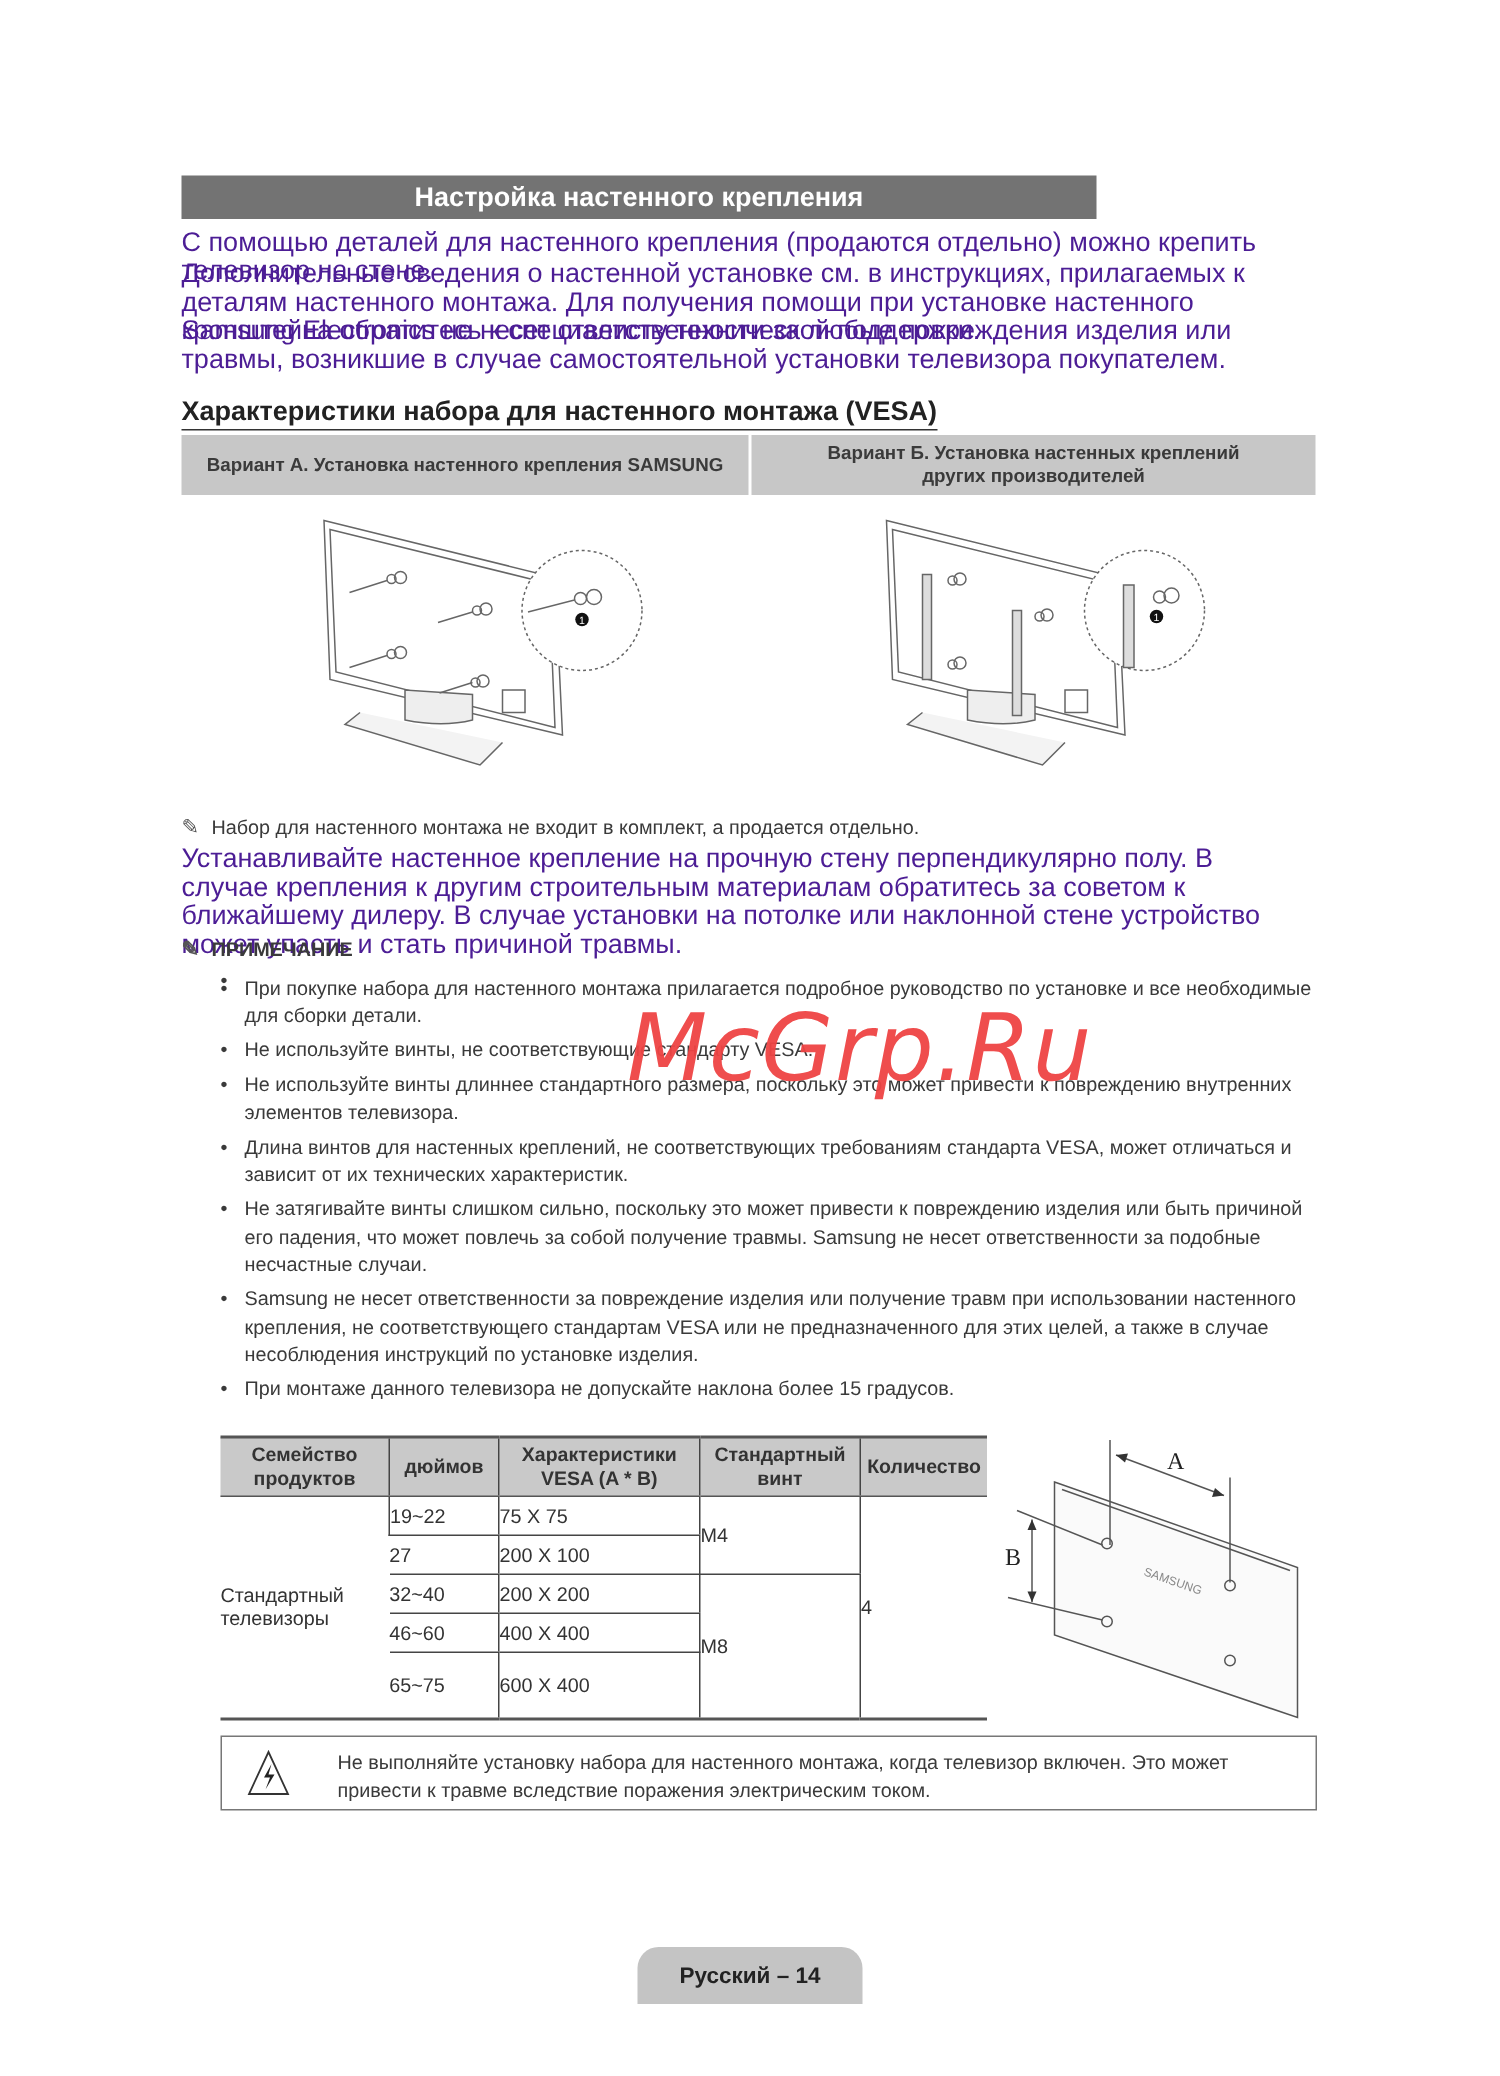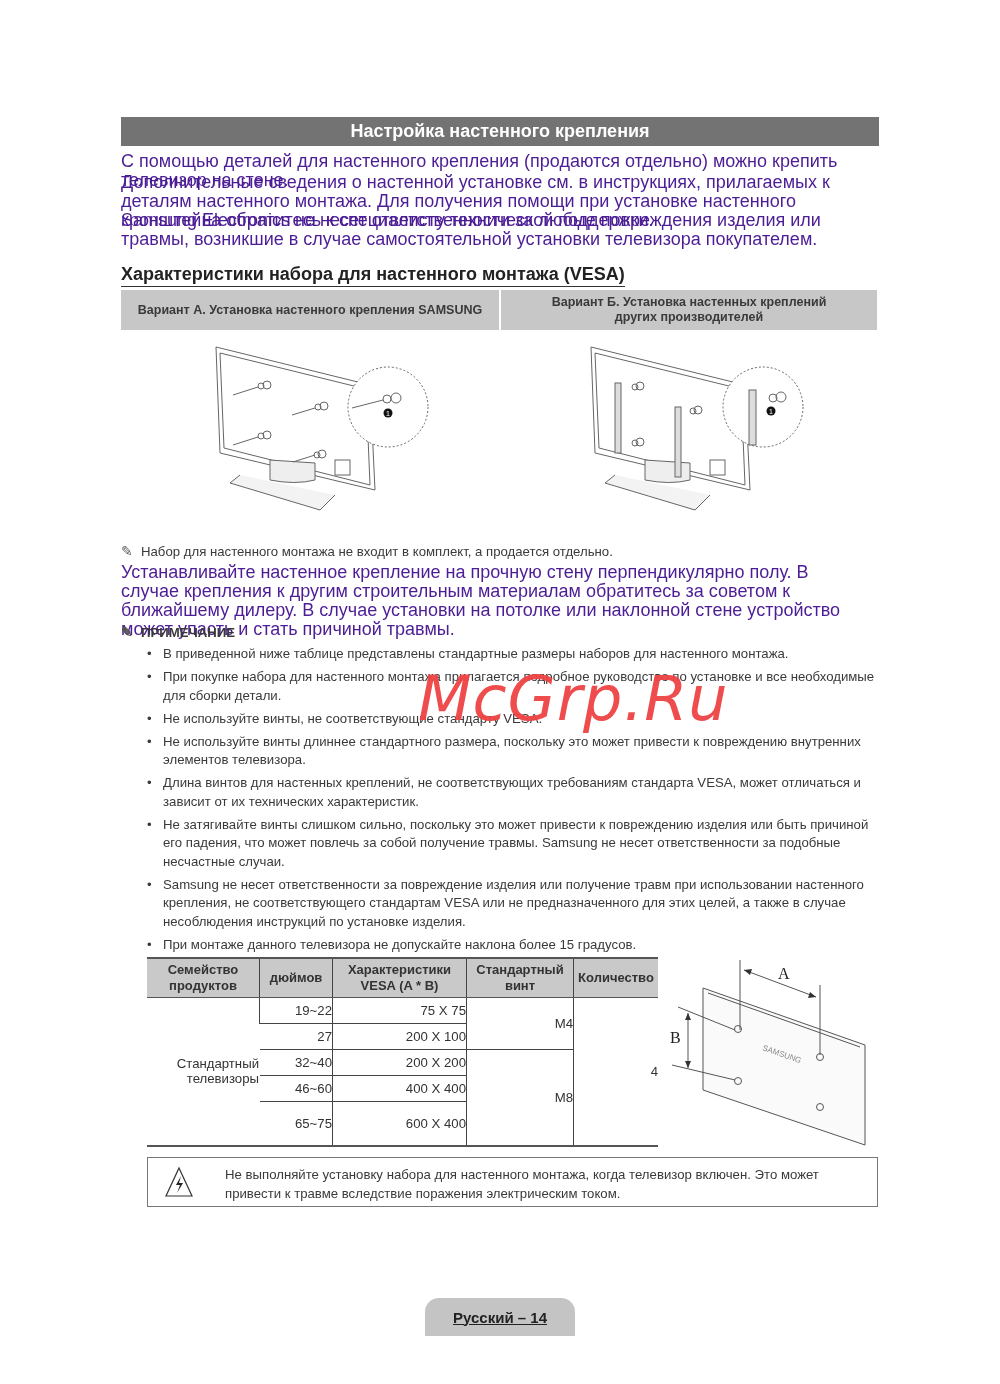--- a/index.html
+++ b/index.html
@@ -1,21 +1,21 @@
 <!DOCTYPE html>
 <html><head>
 <meta charset="utf-8">
 <style>
   html, body { margin: 0; padding: 0; }
   body {
     width: 1000px; height: 1384px; background: #ffffff; position: relative;
     font-family: "Liberation Sans", sans-serif; color: #333333; overflow: hidden;
   }
   .title-bar {
-    position: absolute; left: 121px; top: 117px; width: 758px; height: 29px;
+    position: absolute; left: 121px; top: 117px; width: 610px; height: 29px;
     background: #737373; color: #ffffff; font-size: 18px; font-weight: bold;
     display: flex; align-items: center; justify-content: center;
   }
   .para { position: absolute; left: 121px; font-size: 18px; line-height: 19px; color: #4c1d95; width: 760px; }
   .subhead {
     position: absolute; left: 121px; top: 264px; font-size: 18px; font-weight: bold; color: #222;
     border-bottom: 1.5px solid #333; padding-bottom: 1px;
   }
   .variant {
     position: absolute; top: 290px; height: 40px; background: #c7c7c7;
@@ -30,31 +30,31 @@
   .bullets li .dot { position: absolute; left: 0; top: 0; }
   table.spec {
     position: absolute; left: 147px; top: 957px; width: 511px; border-collapse: collapse;
     font-size: 13.2px; color: #333;
   }
   table.spec th {
     background: #c9c9c9; font-weight: bold; font-size: 13px; line-height: 16px; padding: 2px 4px; height: 34px;
     border-left: 1px solid #444; border-top: 2px solid #555; border-bottom: 1px solid #555;
   }
   table.spec th:first-child, table.spec td:first-child { border-left: none; }
-  table.spec td { text-align: right; border-left: 1px solid #444; border-bottom: 1px solid #444; padding: 0; }
+  table.spec td { text-align: left; border-left: 1px solid #444; border-bottom: 1px solid #444; padding: 0; }
   table.spec tr:last-child td { border-bottom: 2px solid #555; }
   .warning {
     position: absolute; left: 147px; top: 1157px; width: 731px; height: 50px;
     border: 1px solid #777; box-sizing: border-box; padding-left: 43px;
   }
   .warning .text { position: absolute; left: 77px; top: 8px; font-size: 13.2px; line-height: 18.5px; color: #3a3a3a; width: 640px; }
   .footer-tab {
     position: absolute; left: 425px; top: 1298px; width: 150px; height: 38px; background: #c4c4c4;
     border-radius: 14px 14px 0 0; font-size: 15px; font-weight: bold; color: #222;
-    display: flex; align-items: center; justify-content: center; text-decoration: underline;
+    display: flex; align-items: center; justify-content: center;
   }
   .watermark {
     position: absolute; left: 418px; top: 662px; font-size: 62px; color: #ef4444;
     font-family: "DejaVu Sans", sans-serif; letter-spacing: 1px; opacity: 0.95; font-style: italic;
   }
 </style>
 </head>
 <body>
 
 <div class="title-bar">Настройка настенного крепления</div>
@@ -122,21 +122,21 @@
 
 <div class="note-line" style="top:543px;">
   <span class="pencil">✎</span><span>Набор для настенного монтажа не входит в комплект, а продается отдельно.</span>
 </div>
 <div class="para" style="top:563px; width:740px;">Устанавливайте настенное крепление на прочную стену перпендикулярно полу. В случае крепления к другим строительным материалам обратитесь за советом к ближайшему дилеру.  В случае установки на потолке или наклонной стене устройство может упасть и стать причиной травмы.</div>
 <div class="note-line" style="top:624px; font-weight:bold;">
   <span class="pencil">✎</span><span>ПРИМЕЧАНИЕ</span>
 </div>
 
 <ul class="bullets">
-  <li><span class="dot">•</span><span>В приведенной ниже таблице представлены стандартные размеры наборов для настенного монтажа.</span></li>
+  <li><span class="dot">•</span></li>
   <li><span class="dot">•</span><span>При покупке набора для настенного монтажа прилагается подробное руководство по установке и все необходимые для сборки детали.</span></li>
   <li><span class="dot">•</span><span>Не используйте винты, не соответствующие стандарту VESA.</span></li>
   <li><span class="dot">•</span><span>Не используйте винты длиннее стандартного размера, поскольку это может привести к повреждению внутренних элементов телевизора.</span></li>
   <li><span class="dot">•</span><span>Длина винтов для настенных креплений, не соответствующих требованиям стандарта VESA, может отличаться и зависит от их технических характеристик.</span></li>
   <li><span class="dot">•</span><span>Не затягивайте винты слишком сильно, поскольку это может привести к повреждению изделия или быть причиной его падения, что может повлечь за собой получение травмы. Samsung не несет ответственности за подобные несчастные случаи.</span></li>
   <li><span class="dot">•</span><span>Samsung не несет ответственности за повреждение изделия или получение травм при использовании настенного крепления, не соответствующего стандартам VESA или не предназначенного для этих целей, а также в случае несоблюдения инструкций по установке изделия.</span></li>
   <li><span class="dot">•</span><span>При монтаже данного телевизора не допускайте наклона более 15 градусов.</span></li>
 </ul>
 
 <div class="watermark">McGrp.Ru</div>

